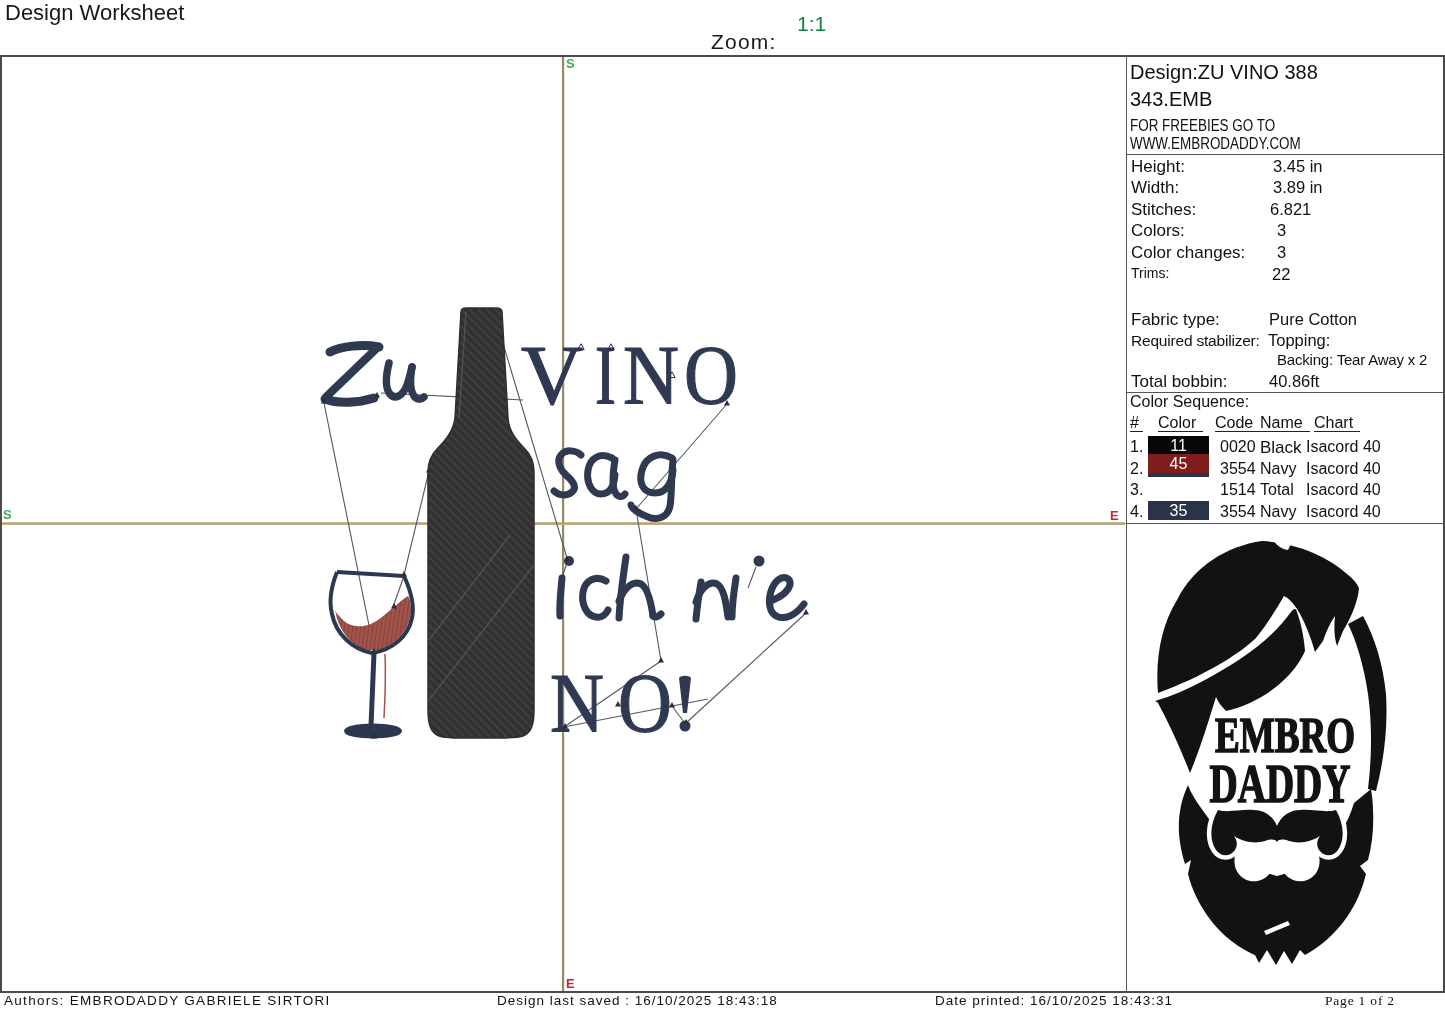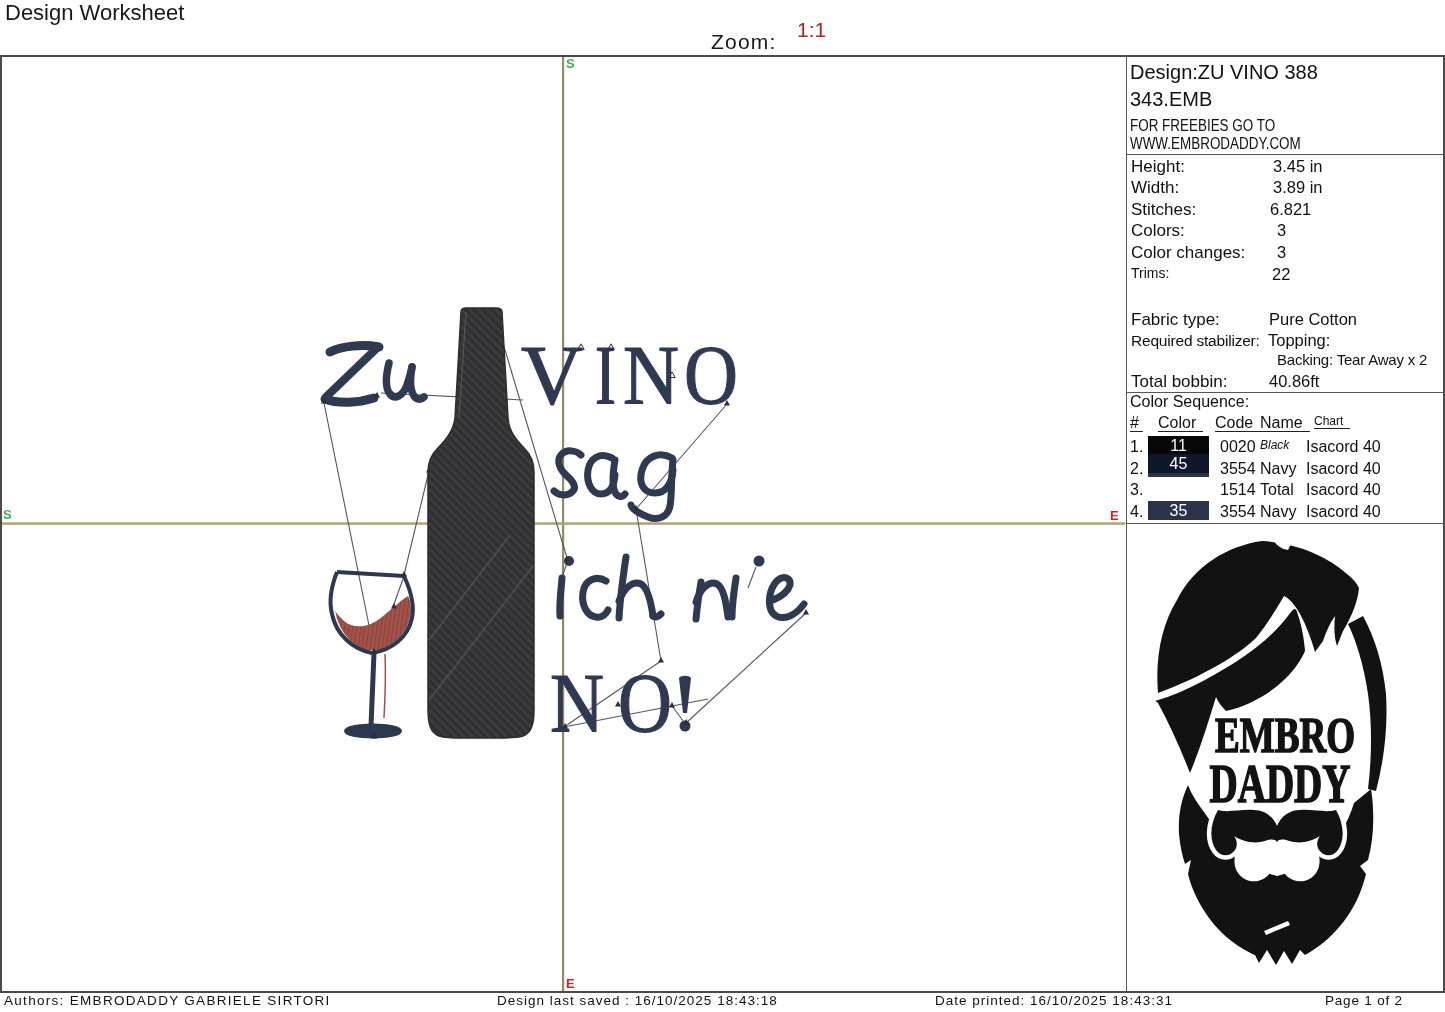--- a/index.html
+++ b/index.html
@@ -131,21 +131,21 @@
     <path transform="translate(581,347)" d="M0,-3.2 L3.2,2.6 L-3.2,2.6 Z"></path>
     <path transform="translate(611,347)" d="M0,-3.2 L3.2,2.6 L-3.2,2.6 Z"></path>
     <path transform="translate(672,375)" d="M0,-3.2 L3.2,2.6 L-3.2,2.6 Z"></path>
   </g>
 </svg>
 
 <div class="t" style="left:5px;top:0px;font-size:22px;color:#181818;">Design Worksheet</div>
 
 <div class="t" style="left:711px;top:1px;font-size:21px;letter-spacing:1.2px;color:#181818;margin-top:29px;">Zoom:</div>
 
-<div class="t" style="left:797px;top:18px;font-size:21px;color:#b91c1c;">1:1</div>
+<div class="t" style="left:797px;top:12px;font-size:21px;color:#15803d;">1:1</div>
 
 <div class="t" style="left:0;top:55px;width:1444px;height:2px;background:#4a4a4a;"></div>
 <div class="t" style="left:0;top:991px;width:1445px;height:2px;background:#4a4a4a;"></div>
 <div class="t" style="left:0;top:55px;width:1.5px;height:938px;background:#4a4a4a;"></div>
 <div class="t" style="left:1442.5px;top:55px;width:2px;height:938px;background:#4a4a4a;"></div>
 
 <div class="t" style="left:1125.5px;top:55px;width:1.6px;height:936px;background:#5a5a5a;"></div>
 
 <div class="t" style="left:566px;top:56px;font-size:13px;font-weight:bold;color:#3fae4e;">S</div>
 <div class="t" style="left:3px;top:507px;font-size:13px;font-weight:bold;color:#3fae4e;">S</div>
@@ -188,36 +188,36 @@
 <div class="t" style="left:1269px;top:372px;font-size:16.5px;">40.86ft</div>
 
 <div class="t" style="left:1127px;top:391.5px;width:318px;height:1.4px;background:#555;"></div>
 
 <div class="t" style="left:1130px;top:392.5px;font-size:16px;">Color Sequence:</div>
 
 <div class="t" style="left:1130px;top:414px;font-size:16px;"><span style="border-bottom:1.6px solid #222;padding-right:4px;">#</span></div>
 <div class="t" style="left:1158px;top:414px;font-size:16px;"><span style="border-bottom:1.6px solid #222;padding-right:7px;">Color</span></div>
 <div class="t" style="left:1215px;top:414px;font-size:16px;"><span style="border-bottom:1.6px solid #222;padding-right:15px;">Code</span></div>
 <div class="t" style="left:1260px;top:414px;font-size:16px;"><span style="border-bottom:1.6px solid #222;padding-right:7px;">Name</span></div>
-<div class="t" style="left:1314px;top:414px;font-size:12px;"><span style="border-bottom:1.6px solid #222;padding-right:7px;">Chart</span></div>
+<div class="t" style="left:1314px;top:414px;font-size:16px;"><span style="border-bottom:1.6px solid #222;padding-right:7px;">Chart</span></div>
 
 <div class="t" style="left:1130px;top:438px;font-size:16px;">1.</div>
 <div class="t" style="left:1148px;top:436px;width:61px;height:19px;background:#070707;color:#fff;font-size:16px;text-align:center;line-height:19px;">11</div>
 <div class="t" style="left:1220px;top:438px;font-size:16px;">0020</div>
-<div class="t" style="left:1260px;top:438px;font-size:12px;font-style:italic;">Black</div>
+<div class="t" style="left:1260px;top:438px;font-size:17px;">Black</div>
 <div class="t" style="left:1306px;top:438px;font-size:16px;">Isacord 40</div>
 
 <div class="t" style="left:1130px;top:459.5px;font-size:16px;">2.</div>
 <div class="t" style="left:1148px;top:457.8px;width:61px;height:19px;background:#2a3349;color:#fff;font-size:16px;text-align:center;line-height:19px;">35</div>
 <div class="t" style="left:1220px;top:459.5px;font-size:16px;">3554</div>
 <div class="t" style="left:1260px;top:459.5px;font-size:16px;">Navy</div>
 <div class="t" style="left:1306px;top:459.5px;font-size:16px;">Isacord 40</div>
 
 <div class="t" style="left:1130px;top:481px;font-size:16px;">3.</div>
-<div class="t" style="left:1148px;top:454px;width:61px;height:19px;background:#0f172a;color:#fff;font-size:16px;text-align:center;line-height:19px;">45</div>
+<div class="t" style="left:1148px;top:454px;width:61px;height:19px;background:#7f1d1d;color:#fff;font-size:16px;text-align:center;line-height:19px;">45</div>
 <div class="t" style="left:1220px;top:481px;font-size:16px;">1514</div>
 <div class="t" style="left:1260px;top:481px;font-size:16px;">Total</div>
 <div class="t" style="left:1306px;top:481px;font-size:16px;">Isacord 40</div>
 
 <div class="t" style="left:1130px;top:502.5px;font-size:16px;">4.</div>
 <div class="t" style="left:1148px;top:501px;width:61px;height:19px;background:#2a3349;color:#fff;font-size:16px;text-align:center;line-height:19px;">35</div>
 <div class="t" style="left:1220px;top:502.5px;font-size:16px;">3554</div>
 <div class="t" style="left:1260px;top:502.5px;font-size:16px;">Navy</div>
 <div class="t" style="left:1306px;top:502.5px;font-size:16px;">Isacord 40</div>
 
@@ -325,13 +325,13 @@
 
   <text x="1280" y="802" font-family="Liberation Serif, serif" font-weight="bold" font-size="54" fill="#121212" text-anchor="middle" textLength="141" lengthAdjust="spacingAndGlyphs" stroke="#121212" stroke-width="1.6">DADDY</text>
 </svg>
 
 <div class="t" style="left:4px;top:993px;font-size:13.5px;letter-spacing:1.3px;">Authors: EMBRODADDY GABRIELE SIRTORI</div>
 
 <div class="t" style="left:497px;top:993px;font-size:13.5px;letter-spacing:1.0px;">Design last saved : 16/10/2025 18:43:18</div>
 
 <div class="t" style="left:935px;top:993px;font-size:13.5px;letter-spacing:1.0px;">Date printed: 16/10/2025 18:43:31</div>
 
-<div class="t" style="left:1325px;top:993px;font-size:13.5px;letter-spacing:0.8px;">Page 1 of 2</div>
+<div class="t" style="left:1325px;top:993px;font-size:13.5px;letter-spacing:0.8px;font-family:Liberation Serif, serif;">Page 1 of 2</div>
 
 </body></html>

